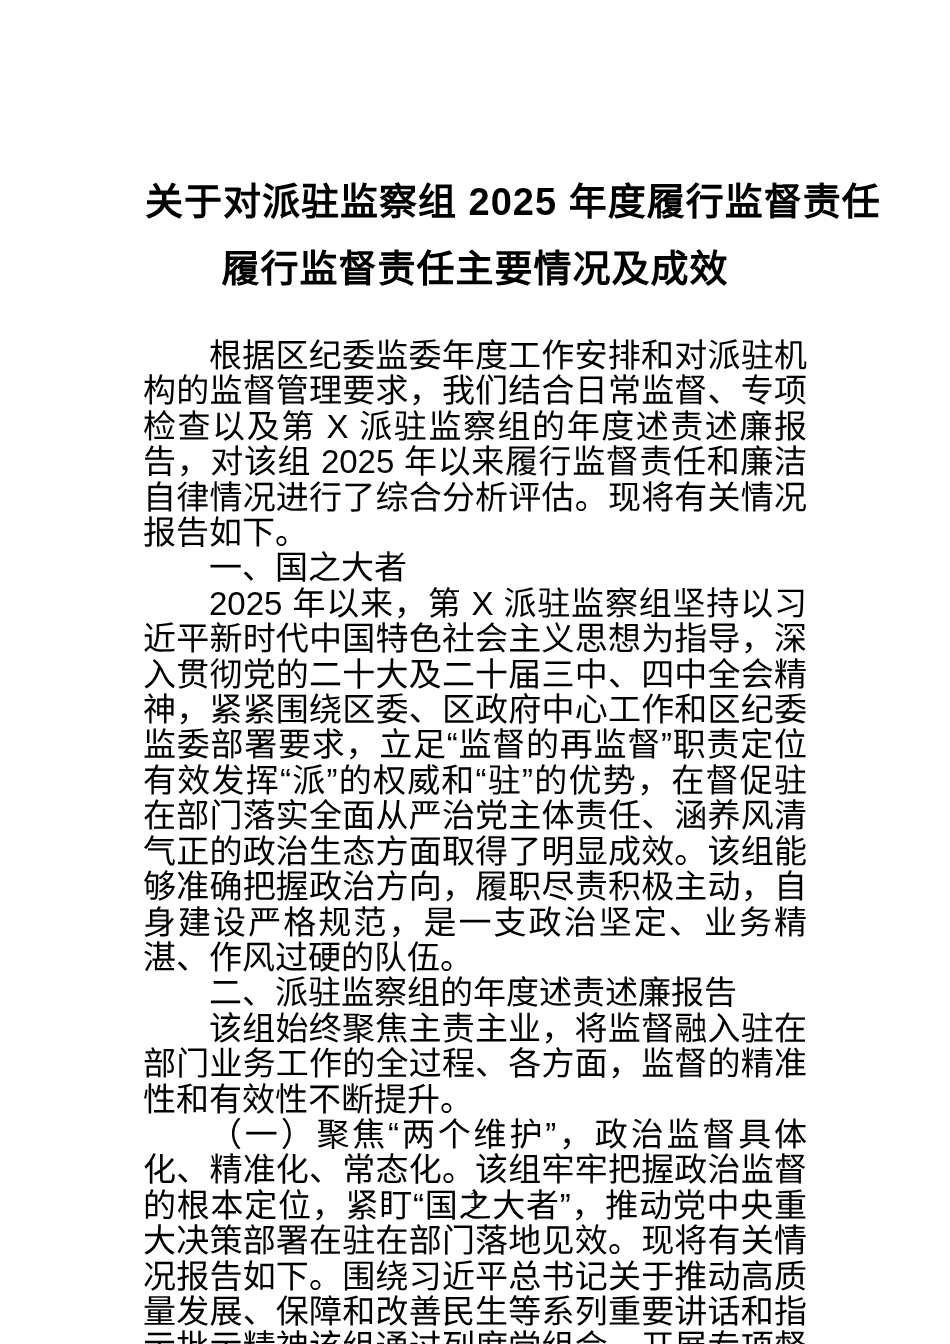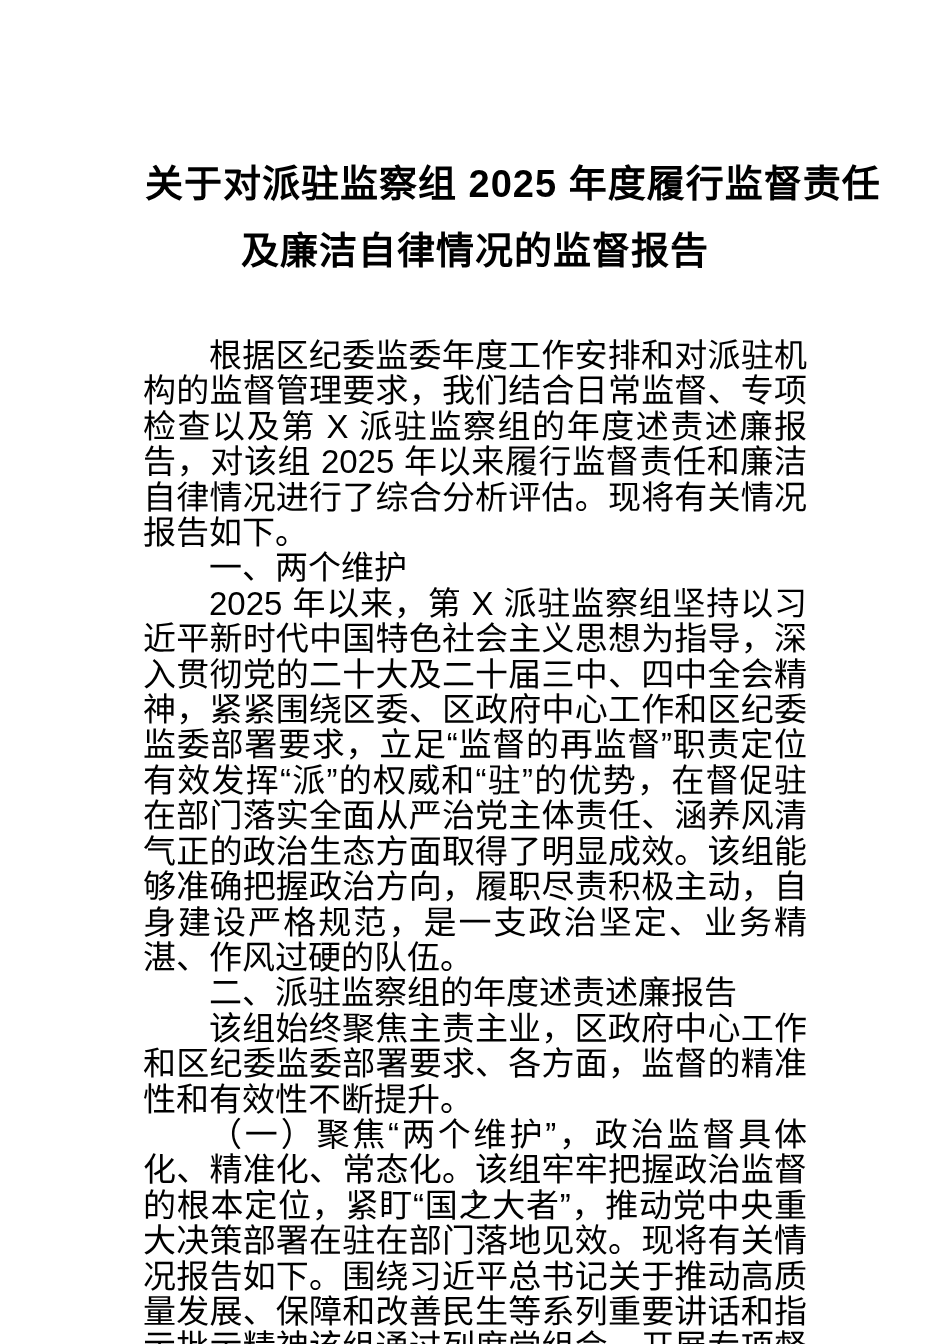--- a/index.html
+++ b/index.html
@@ -12,21 +12,21 @@
     width: 950px;
     height: 1344px;
     background: #ffffff;
     color: #000000;
     font-family: "Liberation Sans", "DejaVu Sans", sans-serif;
     overflow: hidden;
   }
   .title-block {
     position: absolute;
     left: 145px;
-    top: 151px;
+    top: 169px;
     width: 660px;
     text-align: center;
   }
   .title-line {
     font-size: 38px;
     line-height: 67px;
     font-weight: bold;
     letter-spacing: 1px;
     white-space: nowrap;
   }
@@ -56,27 +56,27 @@
     line-height: 28px;
   }
 </style>
 </head>
 <body>
 
 <div class="page">
 
   <div class="title-block">
     <div class="title-line">关于对派驻监察组 2025 年度履行监督责任</div>
-    <div class="title-line">及廉洁自律情况的监督报告</div>
+    <div class="title-line">履行监督责任主要情况及成效</div>
   </div>
 
   <div class="body-block">
     <p>根据区纪委监委年度工作安排和对派驻机构的监督管理要求，我们结合日常监督、专项检查以及第 X 派驻监察组的年度述责述廉报告，对该组 2025 年以来履行监督责任和廉洁自律情况进行了综合分析评估。现将有关情况报告如下。</p>
-    <p>一、两个维护</p>
+    <p>一、国之大者</p>
     <p>2025 年以来，第 X 派驻监察组坚持以习近平新时代中国特色社会主义思想为指导，深入贯彻党的二十大及二十届三中、四中全会精神，紧紧围绕区委、区政府中心工作和区纪委监委部署要求，立足“监督的再监督”职责定位有效发挥“派”的权威和“驻”的优势，在督促驻在部门落实全面从严治党主体责任、涵养风清气正的政治生态方面取得了明显成效。该组能够准确把握政治方向，履职尽责积极主动，自身建设严格规范，是一支政治坚定、业务精湛、作风过硬的队伍。</p>
     <p>二、派驻监察组的年度述责述廉报告</p>
-    <p>该组始终聚焦主责主业，区政府中心工作和区纪委监委部署要求、各方面，监督的精准性和有效性不断提升。</p>
+    <p>该组始终聚焦主责主业，将监督融入驻在部门业务工作的全过程、各方面，监督的精准性和有效性不断提升。</p>
     <p>（一）聚焦“两个维护”，政治监督具体化、精准化、常态化。该组牢牢把握政治监督的根本定位，紧盯“国之大者”，推动党中央重大决策部署在驻在部门落地见效。现将有关情况报告如下。围绕习近平总书记关于推动高质量发展、保障和改善民生等系列重要讲话和指示批示精神该组通过列席党组会、开展专项督查等方式，对 X 区城市</p>
   </div>
 
   <div class="page-number">1</div>
 
 </div>
 
 </body></html>

